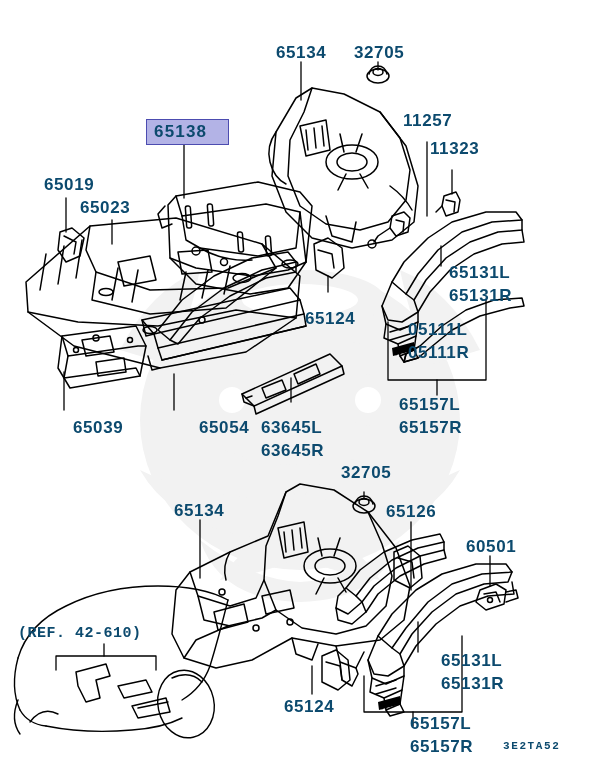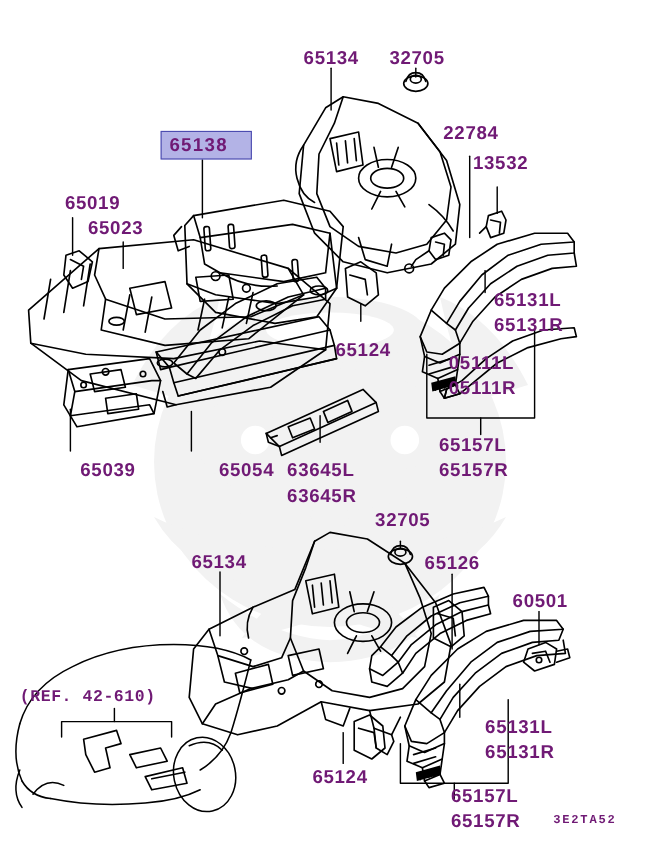--- a/index.html
+++ b/index.html
@@ -36,21 +36,21 @@
     left: 0; top: 0;
     width: 609px; height: 768px;
     z-index: 2;
   }
   .lbl {
     position: absolute;
     font-family: "Liberation Sans", "DejaVu Sans", sans-serif;
     font-size: 17px;
     font-weight: bold;
     letter-spacing: 0.6px;
-    color: #701a75;
+    color: #0c4a6e;
     white-space: nowrap;
     line-height: 1;
   }
   .lbl.hl {
     background: #b3b3e6;
     border: 1.6px solid #4c4cb0;
     padding: 3px 21px 4px 7px;
     letter-spacing: 1.2px;
   }
   .lbl.code {
@@ -357,26 +357,26 @@
         <path d="M56 656 L56 670 M56 656 L156 656 L156 670"></path>
       </g>
 
     </g>
   </svg>
 
   <div id="labels">
 
     <div class="lbl" style="left:276px; top:44px;">65134</div>
     <div class="lbl" style="left:354px; top:44px;">32705</div>
-    <div class="lbl" style="left:403px; top:112px;">22784</div>
-    <div class="lbl" style="left:430px; top:140px;">13532</div>
+    <div class="lbl" style="left:403px; top:112px;">11257</div>
+    <div class="lbl" style="left:430px; top:140px;">11323</div>
 
     <div class="lbl hl" style="left:146px; top:119px;">65138</div>
 
-    <div class="lbl" style="left:44px; top:176px;margin-left:15px;">65019</div>
+    <div class="lbl" style="left:44px; top:176px;">65019</div>
     <div class="lbl" style="left:80px; top:199px;">65023</div>
 
     <div class="lbl" style="left:449px; top:264px;">65131L</div>
     <div class="lbl" style="left:449px; top:287px;">65131R</div>
 
     <div class="lbl" style="left:408px; top:321px;">05111L</div>
     <div class="lbl" style="left:408px; top:344px;">05111R</div>
 
     <div class="lbl" style="left:399px; top:396px;">65157L</div>
     <div class="lbl" style="left:399px; top:419px;">65157R</div>

